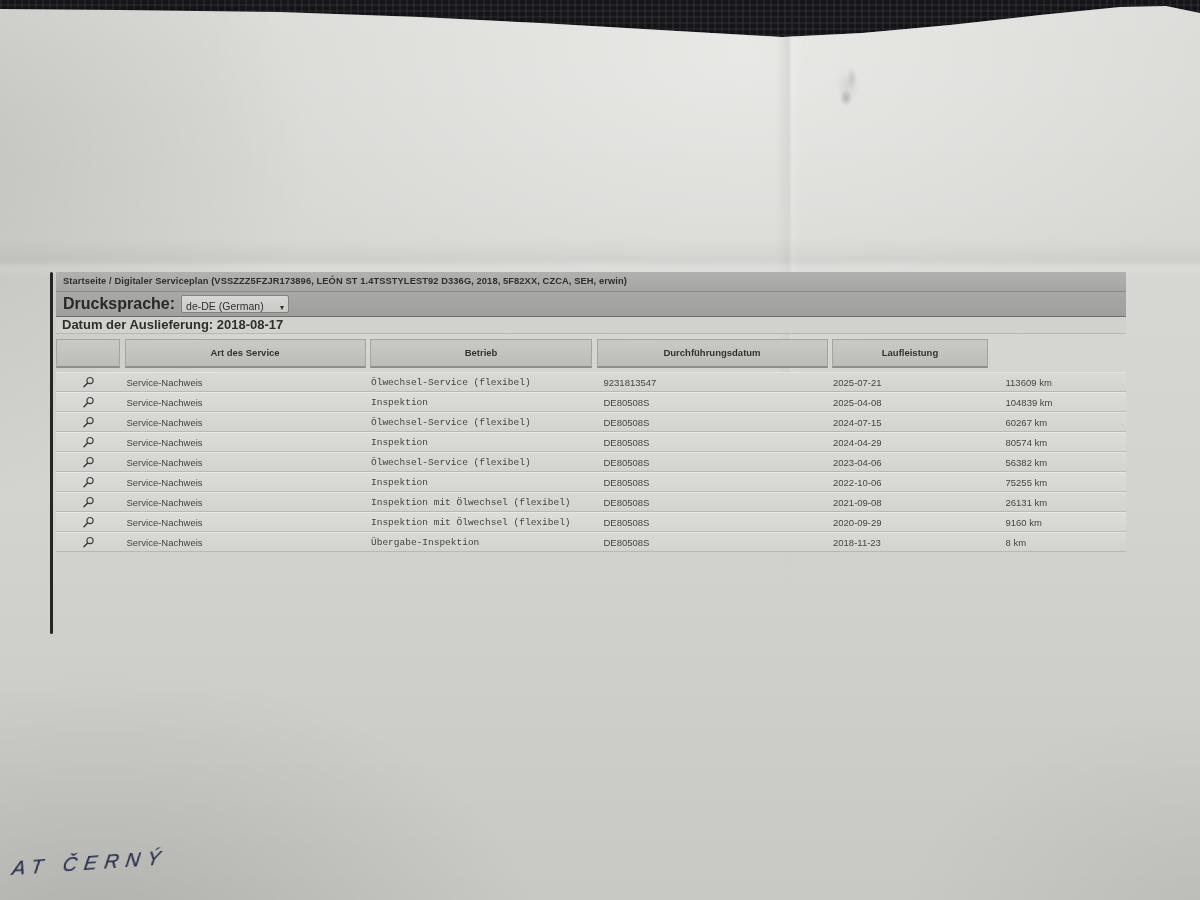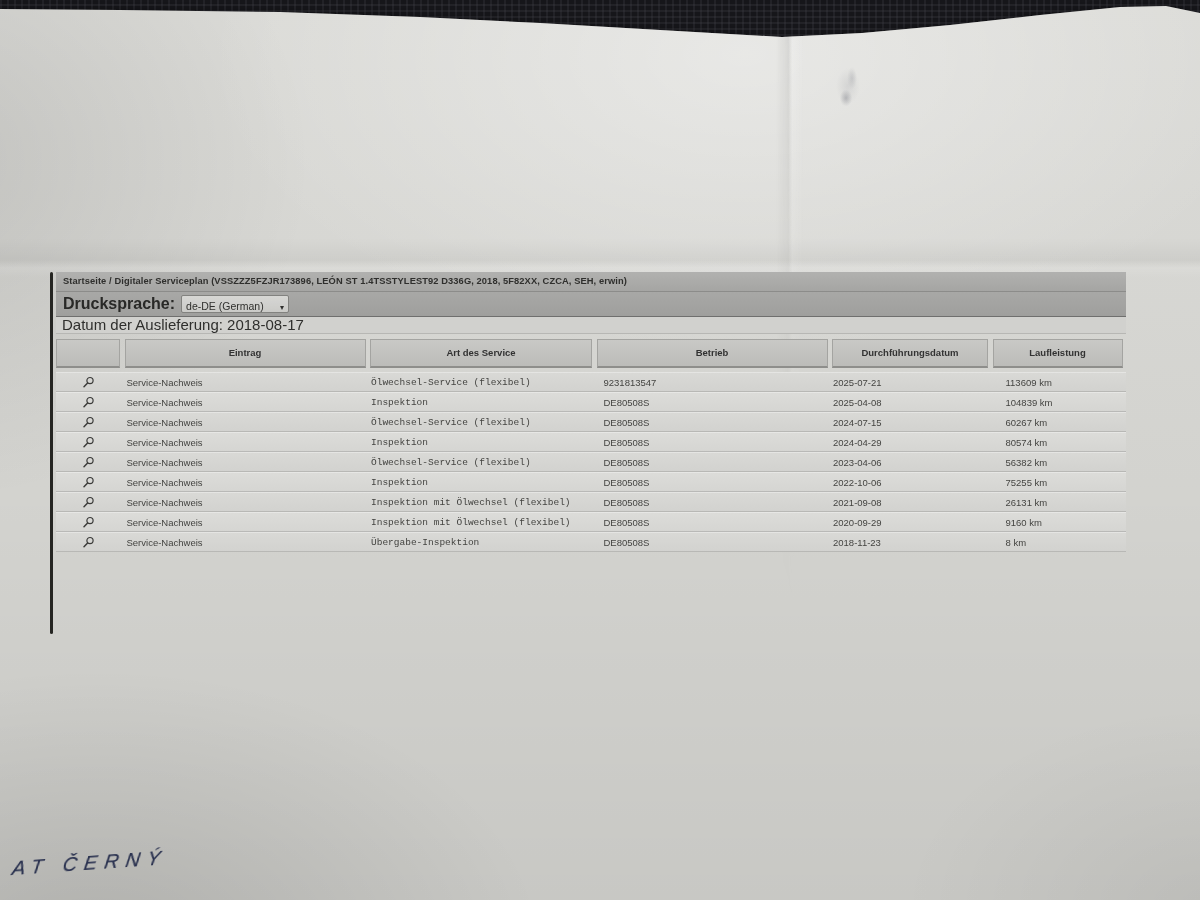--- a/index.html
+++ b/index.html
@@ -66,21 +66,21 @@
   .lang-select{
     width:98px;height:16px;background:linear-gradient(180deg,#dadad7,#ccccc9);
     border:1px solid #82827f;border-radius:2px;
     display:flex;align-items:flex-end;justify-content:space-between;
     font-size:10.5px;color:#2e2e2c;padding:0 4px;cursor:default;
   }
   .lang-select .arrow{font-size:8px;color:#55555:wq3;}
   .band-delivery{
     height:16px;line-height:16px;background:#d4d4d0;
     border-bottom:1px solid #b9b9b6;
-    font-size:15px;font-weight:normal;color:#2c2c2a;padding-left:6px;
+    font-size:13px;font-weight:bold;color:#2c2c2a;padding-left:6px;
   }
   .spacer5{height:5px;} .spacer4{height:4px;}
 
   .grid-row{
     display:grid;
     grid-template-columns:64px 241px 222px 231px 156px 130px;
     column-gap:4.5px;
   }
   .t-head .cell{
     height:26px;line-height:26px;
@@ -135,21 +135,20 @@
           <span class="arrow">▾</span>
         </span>
       </div>
 
       <div class="band-delivery">Datum der Auslieferung: 2018-08-17</div>
 
       <div class="spacer5"></div>
 
       <div class="grid-row t-head">
         <div class="cell"></div>
-        <div class="cell">Eintrag</div>
         <div class="cell">Art des Service</div>
         <div class="cell">Betrieb</div>
         <div class="cell">Durchführungsdatum</div>
         <div class="cell">Laufleistung</div>
       </div>
 
       <div class="spacer4"></div>
 
       <div>
 

